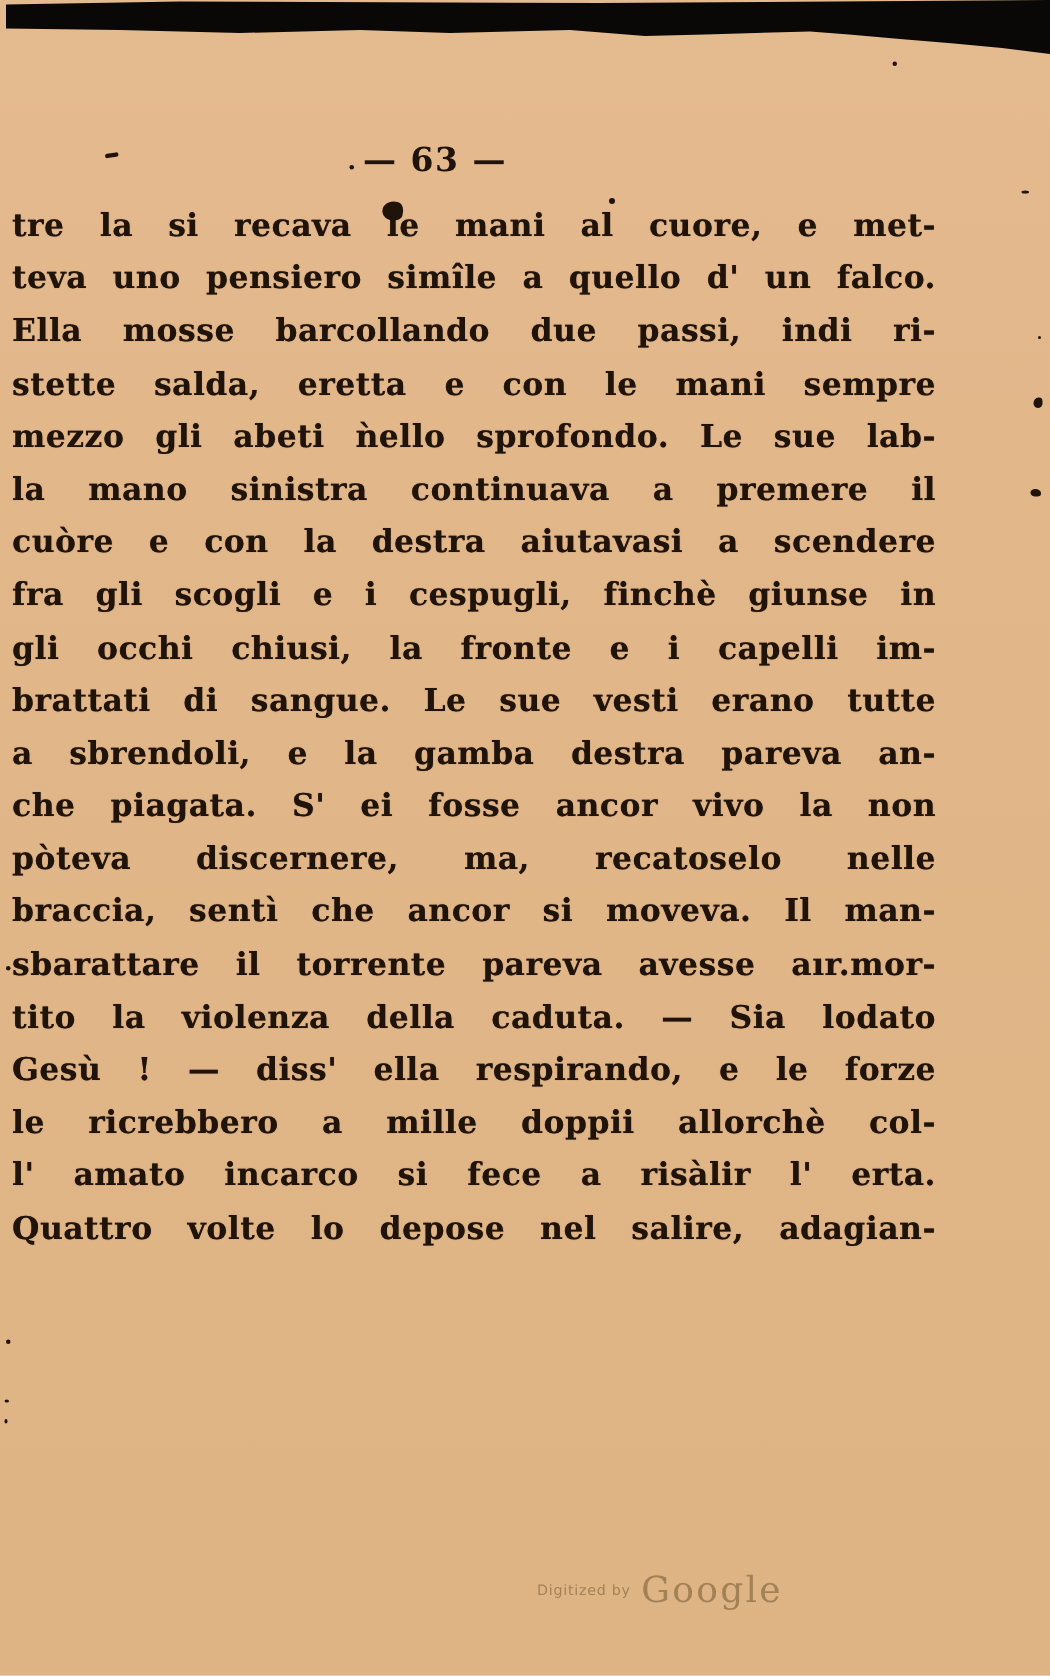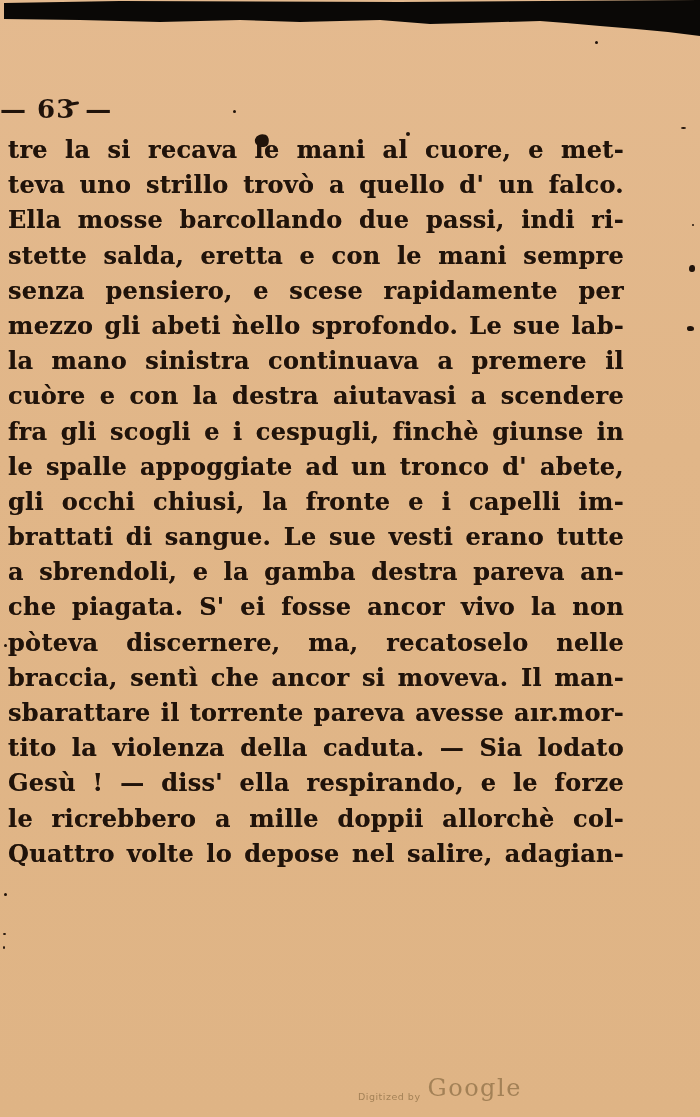--- a/index.html
+++ b/index.html
@@ -18,31 +18,32 @@
     width: 700px; height: 40px;
     background: var(--scan-bar, #0a0806);
     clip-path: polygon(4px 3px, 120px 1px, 400px 2px, 699px 0px, 700px 0px, 700px 36px,
       668px 32px, 636px 29px, 600px 26px, 566px 23px, 540px 21px, 470px 23px,
       430px 24px, 380px 20px, 300px 22px, 240px 20px, 160px 22px, 80px 20px, 4px 19px);
   }
   .page-number {
     position: absolute;
     left: 0; top: 94px;
     width: 580px;
-    font-size: 26px;
+    text-align: center;
+    font-size: 22px;
     font-weight: 700;
     letter-spacing: 1px;
     color: var(--ink, #20130a);
   }
   .text-block {
     position: absolute;
     left: 8px; top: 132px;
     width: 616px;
     color: var(--ink, #20130a);
-    font-size: 24px;
+    font-size: 21px;
     font-weight: 700;
     letter-spacing: 0.3px;
     text-shadow: 0 0 0.5px rgba(32, 19, 10, 0.65);
   }
   .line {
     height: 35.2px;
     line-height: 35.2px;
     text-align: justify;
     text-align-last: justify;
     white-space: normal;
@@ -57,37 +58,36 @@
   }
   .speck {
     position: absolute;
     background: var(--ink, #20130a);
     border-radius: 50%;
   }
   .watermark {
     position: absolute;
     left: 358px; top: 1046px;
     display: flex;
-    align-items: flex-end;
+    align-items: center;
     gap: 7px;
     color: var(--watermark, #9d7c52);
     opacity: 0.9;
     filter: blur(0.3px);
   }
   .watermark-prefix {
     font-size: 9.5px;
     letter-spacing: 0.5px;
     font-family: "DejaVu Sans", "Liberation Sans", sans-serif;
   }
   .watermark-brand {
     font-size: 24px;
     font-weight: 400;
     letter-spacing: 1.5px;
     font-family: "DejaVu Serif", "Liberation Serif", serif;
-    margin-top: 28px;
   }
 </style>
 </head>
 <body>
 
 <div class="page">
 
   <div class="top-bar"></div>
 
   <div class="speck" style="left:70px; top:102px; width:9px; height:3px; border-radius:2px; transform:rotate(-8deg);"></div>
@@ -102,39 +102,38 @@
 
   <div class="speck" style="left:4px; top:644px; width:3px; height:3px;"></div>
   <div class="speck" style="left:4px; top:893px; width:3px; height:3px;"></div>
   <div class="speck" style="left:3px; top:933px; width:3px; height:2px;"></div>
   <div class="speck" style="left:3px; top:946px; width:2px; height:3px;"></div>
 
   <div class="page-number">— 63 —</div>
 
   <div class="text-block">
       <div class="line">tre la si recava le mani al cuore, e met-</div>
-      <div class="line">teva uno strillo trovò a quello d' un falco.</div>
+      <div class="line">teva uno pensiero simîle a quello d' un falco.</div>
       <div class="line">Ella mosse barcollando due passi, indi ri-</div>
       <div class="line">stette salda, eretta e con le mani sempre</div>
-      <div class="line">senza pensiero, e scese rapidamente per</div>
       <div class="line">mezzo gli abeti ǹello sprofondo. Le sue lab-</div>
       <div class="line">la mano sinistra continuava a premere il</div>
       <div class="line">cuòre e con la destra aiutavasi a scendere</div>
       <div class="line">fra gli scogli e i cespugli, finchè giunse in</div>
-      <div class="line">le spalle appoggiate ad un tronco d' abete,</div>
       <div class="line">gli occhi chiusi, la fronte e i capelli im-</div>
       <div class="line">brattati di sangue. Le sue vesti erano tutte</div>
       <div class="line">a sbrendoli, e la gamba destra pareva an-</div>
       <div class="line">che piagata. S' ei fosse ancor vivo la non</div>
       <div class="line">pòteva discernere, ma, recatoselo nelle</div>
       <div class="line">braccia, sentì che ancor si moveva. Il man-</div>
       <div class="line">sbarattare il torrente pareva avesse aır.mor-</div>
       <div class="line">tito la violenza della caduta. — Sia lodato</div>
       <div class="line">Gesù ! — diss' ella respirando, e le forze</div>
       <div class="line">le ricrebbero a mille doppii allorchè col-</div>
+      <div class="line">l' amato incarco si fece a risàlir l' erta.</div>
       <div class="line">Quattro volte lo depose nel salire, adagian-</div>
     </div>
 
   <div class="ink-blot"></div>
 
   <div class="watermark">
     <span class="watermark-prefix">Digitized by</span>
     <span class="watermark-brand">Google</span>
   </div>
 

